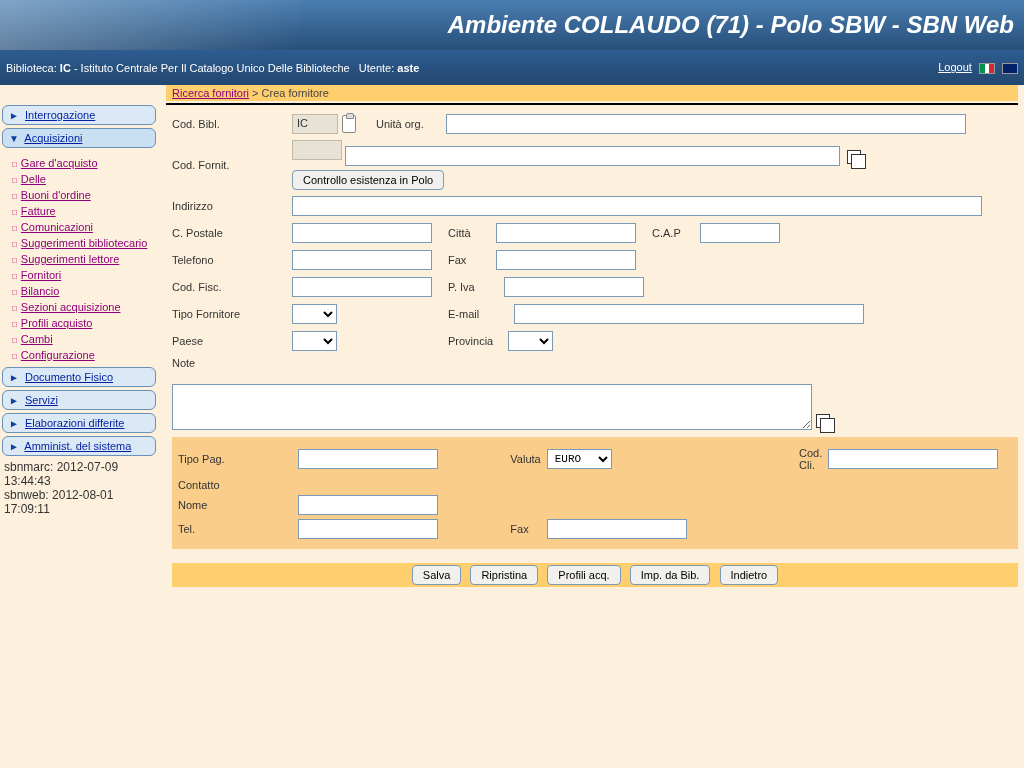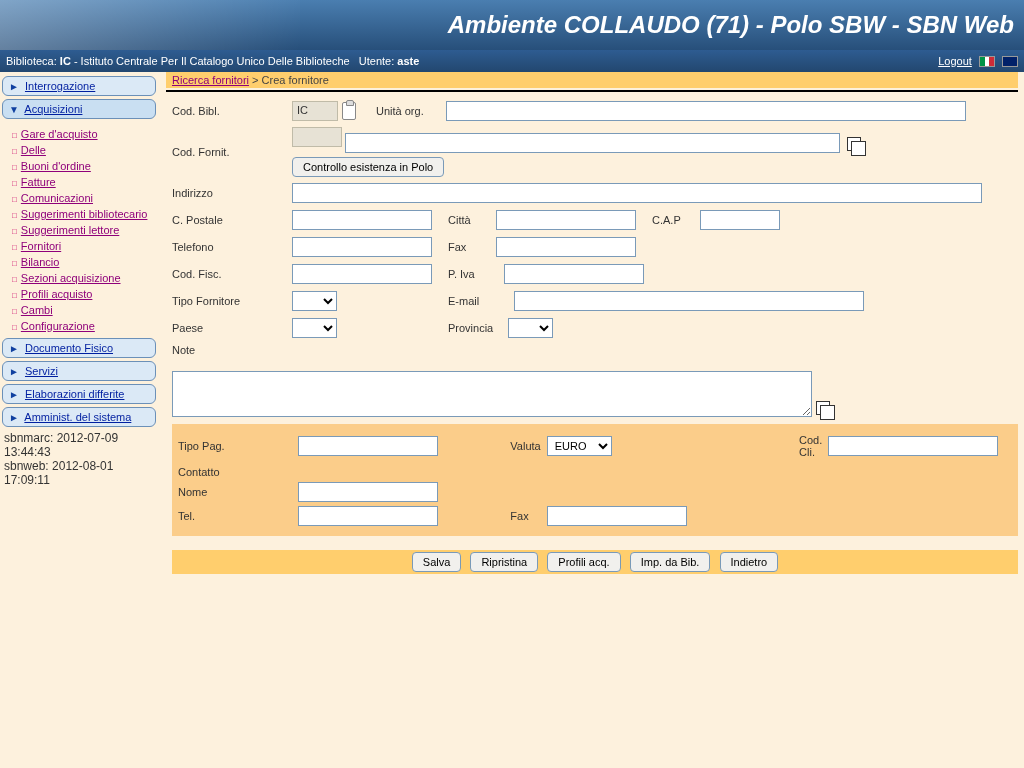--- a/index.html
+++ b/index.html
@@ -1,25 +1,25 @@
 <!DOCTYPE html>
 <html><head>
 <meta charset="utf-8">
 <style>
 * { box-sizing: border-box; margin: 0; padding: 0; }
 body { font-family: Arial, Helvetica, sans-serif; font-size: 11px; background: #fdf1dd; width: 1024px; height: 768px; overflow: hidden; }
 .header-banner { height: 50px; background: linear-gradient(to bottom, #4a7eb0, #274f7a); color: #fff; font-size: 24px; font-weight: bold; font-style: italic; text-align: right; line-height: 50px; padding-right: 10px; position: relative; }
 .header-banner::before { content:""; position:absolute; left:0; top:0; width:300px; height:50px; background: linear-gradient(110deg, rgba(255,255,255,0.3), transparent); }
-.top-bar { background: linear-gradient(to bottom, #2e5c91, #23476f); color: #fff; padding: 2px 6px; display: flex; justify-content: space-between; align-items: center; font-size: 11px; height: 22px; }
+.top-bar { background: linear-gradient(to bottom, #2e5c91, #23476f); color: #fff; padding: 2px 6px; display: flex; justify-content: space-between; align-items: center; font-size: 11px; height: 35px; }
 .top-bar a { color: #fff; text-decoration: underline; }
 .flag { display:inline-block; width:16px; height:11px; margin-left:4px; vertical-align:middle; }
 .flag-it { background: linear-gradient(to right, #009246 33%, #fff 33%, #fff 66%, #ce2b37 66%); border:1px solid #999; }
 .flag-en { background: #012169; border:1px solid #999; }
 .layout { display: flex; }
-.sidebar { width: 160px; padding: 4px 4px 0 2px; }
+.sidebar { width: 160px; padding: 4px 4px 0 2px; margin-top: 16px; }
 .menu-group { border: 1px solid #6b90b8; border-radius: 6px; background: #dbe9f6; margin-bottom: 3px; padding: 3px 6px; }
 .menu-group a { color: #001fa0; text-decoration: underline; font-size: 11px; }
 .marker-closed { color: #1040a0; font-size: 10px; margin-right: 3px; }
 .marker-open { color: #1040a0; font-size: 10px; margin-right: 3px; }
 .submenu { background: #fdf1dd; padding: 2px 4px 2px 10px; }
 .submenu div { margin: 4px 0; }
 .submenu a { color: #8f007a; text-decoration: underline; font-size: 11px; }
 .submenu .bullet { color: #c06; font-size: 8px; margin-right: 4px; }
 .timestamps { font-size: 12px; color: #333; margin-top: 4px; padding-left: 2px; }
 .main { flex: 1; padding: 0 6px 6px 6px; }
@@ -196,21 +196,21 @@
         <span class="copy-icon" style="align-self:flex-end; margin-bottom:4px;"></span>
       </div>
 
       <div class="contact-block">
         <table class="mini" style="width:100%;">
           <tbody>
               <tr>
             <td style="width:120px;">Tipo Pag.</td>
             <td><input type="text" style="width: 140px;"></td>
             <td style="width:60px; padding-left:60px;">Valuta</td>
-            <td><select style="width:65px;"><option>EURO</option></select></td>
+            <td><select style="width:65px;font-family:Liberation Mono, monospace;"><option>EURO</option></select></td>
             <td style="width:70px; padding-left:100px;">Cod. Cli.</td>
             <td><input type="text" style="width: 170px;"></td>
           </tr>
           <tr>
                 <td colspan="6" style="padding-top:6px;">Contatto</td>
               </tr>
           <tr>
             <td>Nome</td>
             <td colspan="5"><input type="text" style="width: 140px;"></td>
           </tr>

